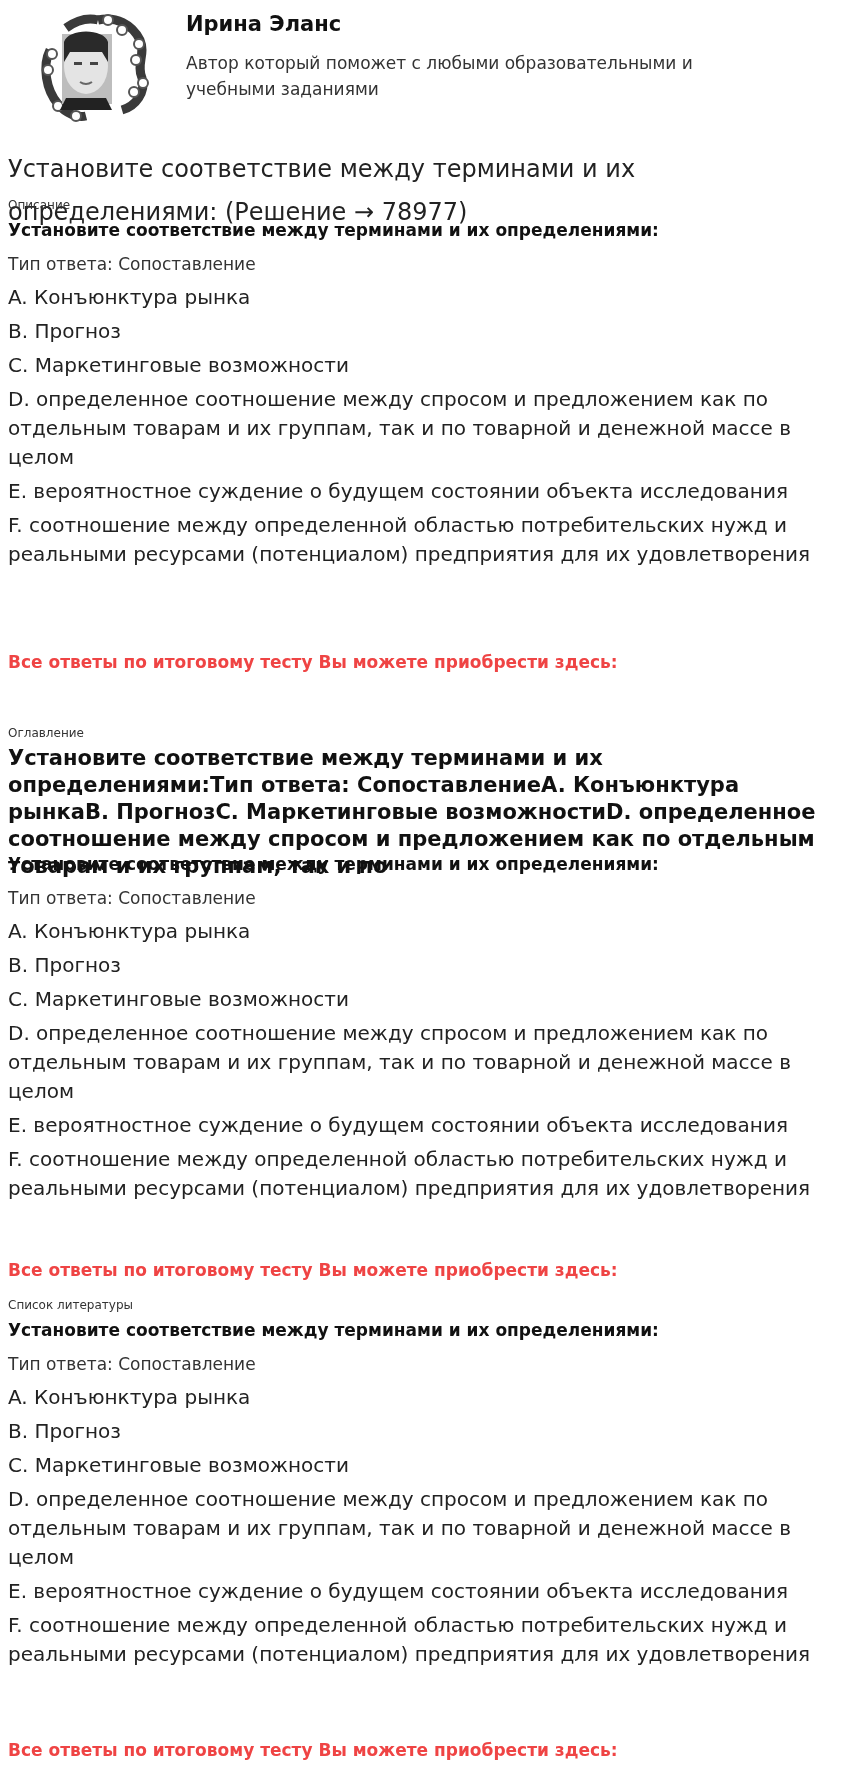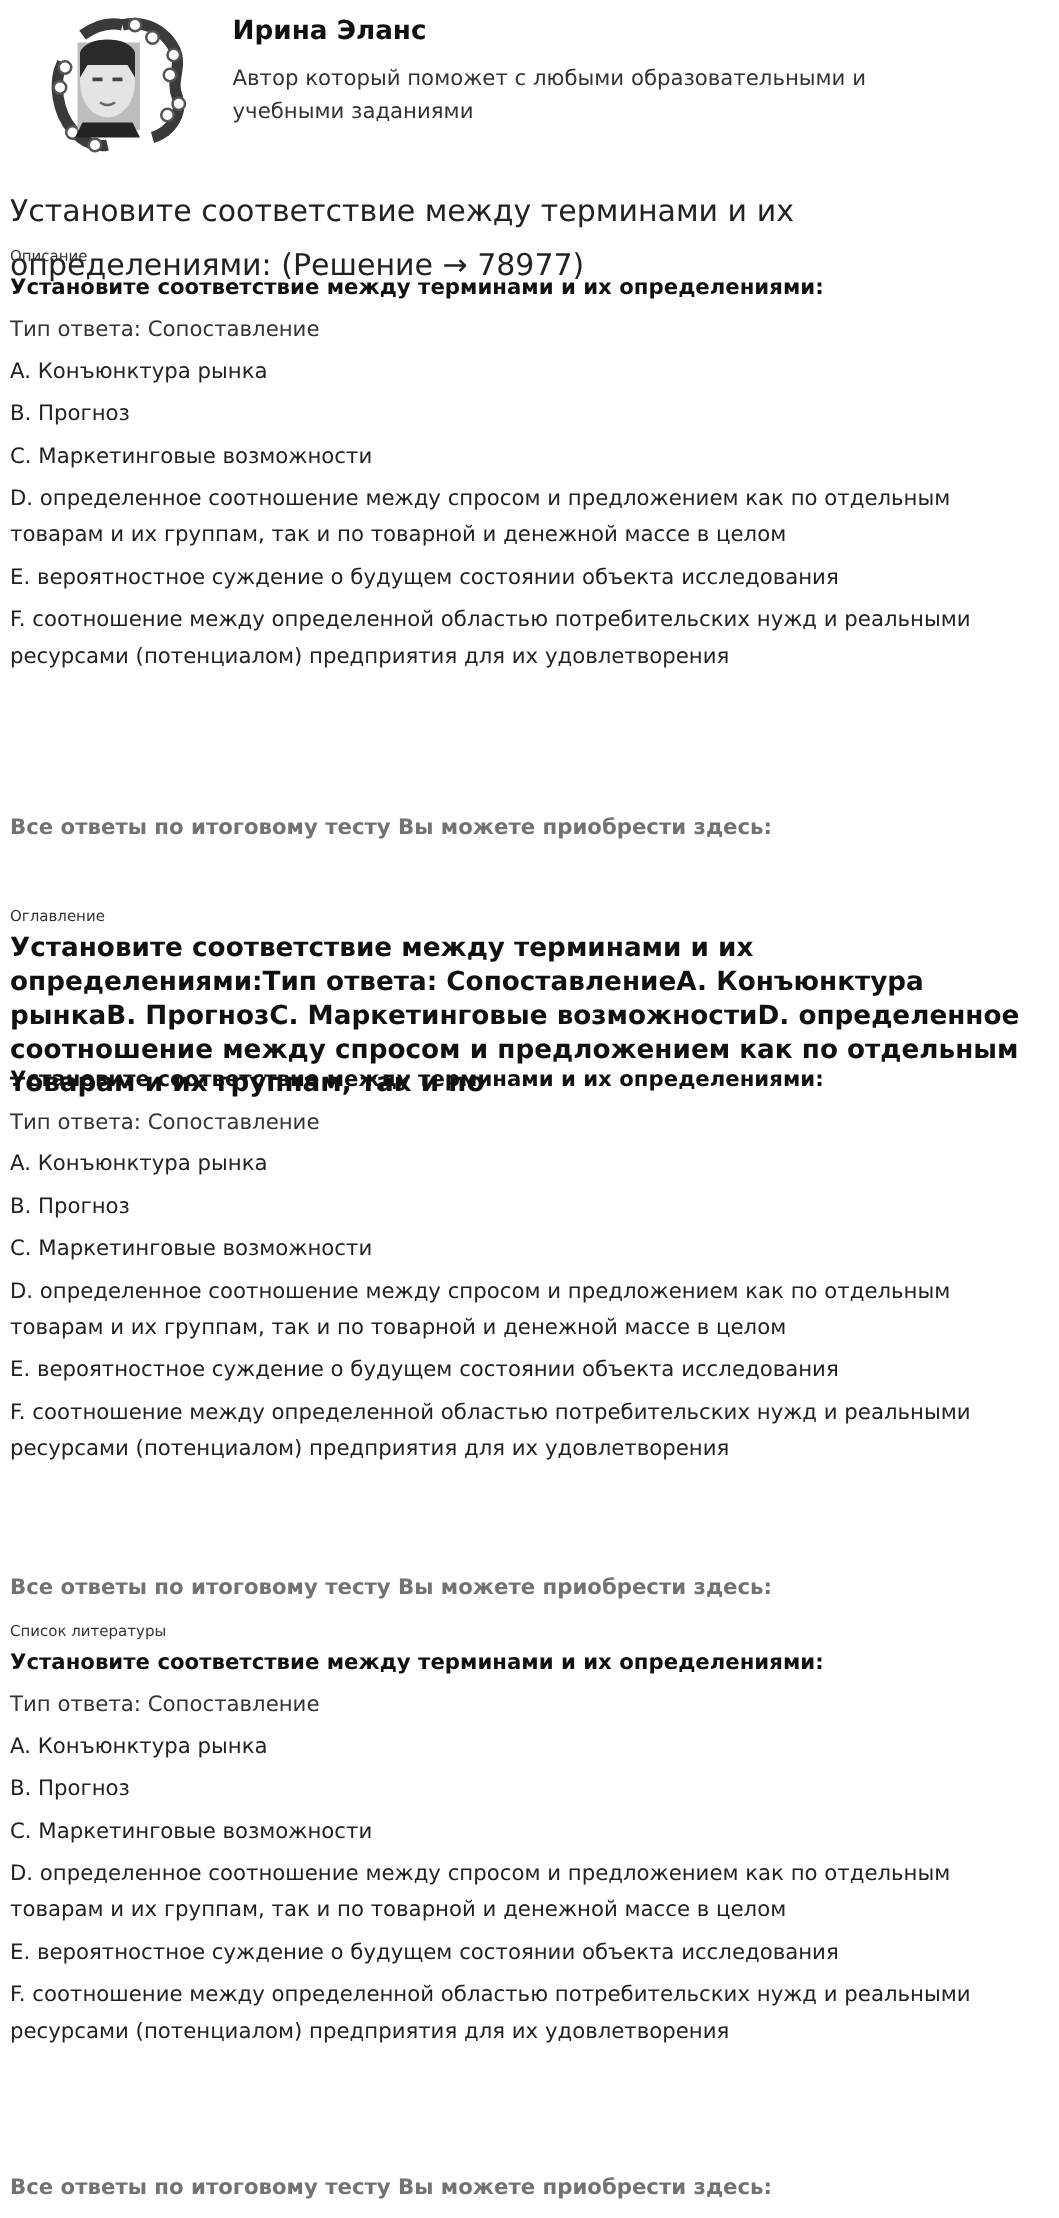--- a/index.html
+++ b/index.html
@@ -19,22 +19,22 @@
     font-size: 17px; line-height: 26px; color: #333;
   }
   .page-title {
     position: absolute; left: 8px; top: 148px; width: 700px;
     font-size: 24px; line-height: 43px; color: #222; font-weight: normal; margin: 0;
   }
   .section { position: absolute; left: 8px; width: 830px; }
   .sec-label { font-size: 12px; line-height: 22px; color: #333; margin: 0; }
   .q-title { font-size: 17px; font-weight: bold; line-height: 24px; margin: 0; color: #111; }
   .q-type { font-size: 17px; color: #333; margin: 0; }
-  .opt { font-size: 17px; line-height: 29px; color: #222; margin: 0; }
-  .buy { font-size: 17px; font-weight: bold; color: #737373; margin: 0; }
+  .opt { font-size: 20px; line-height: 29px; color: #222; margin: 0; }
+  .buy { font-size: 17px; font-weight: bold; color: #ef4444; margin: 0; }
   .toc-title { font-size: 21px; font-weight: bold; line-height: 27px; color: #111; margin: 0; width: 830px; }
 </style>
 </head>
 <body>
 
 <div class="author">
   <div class="avatar">
     <svg width="120" height="118" viewBox="0 0 120 118">
 
       <g fill="none" stroke="#3a3a3a" stroke-width="9">

